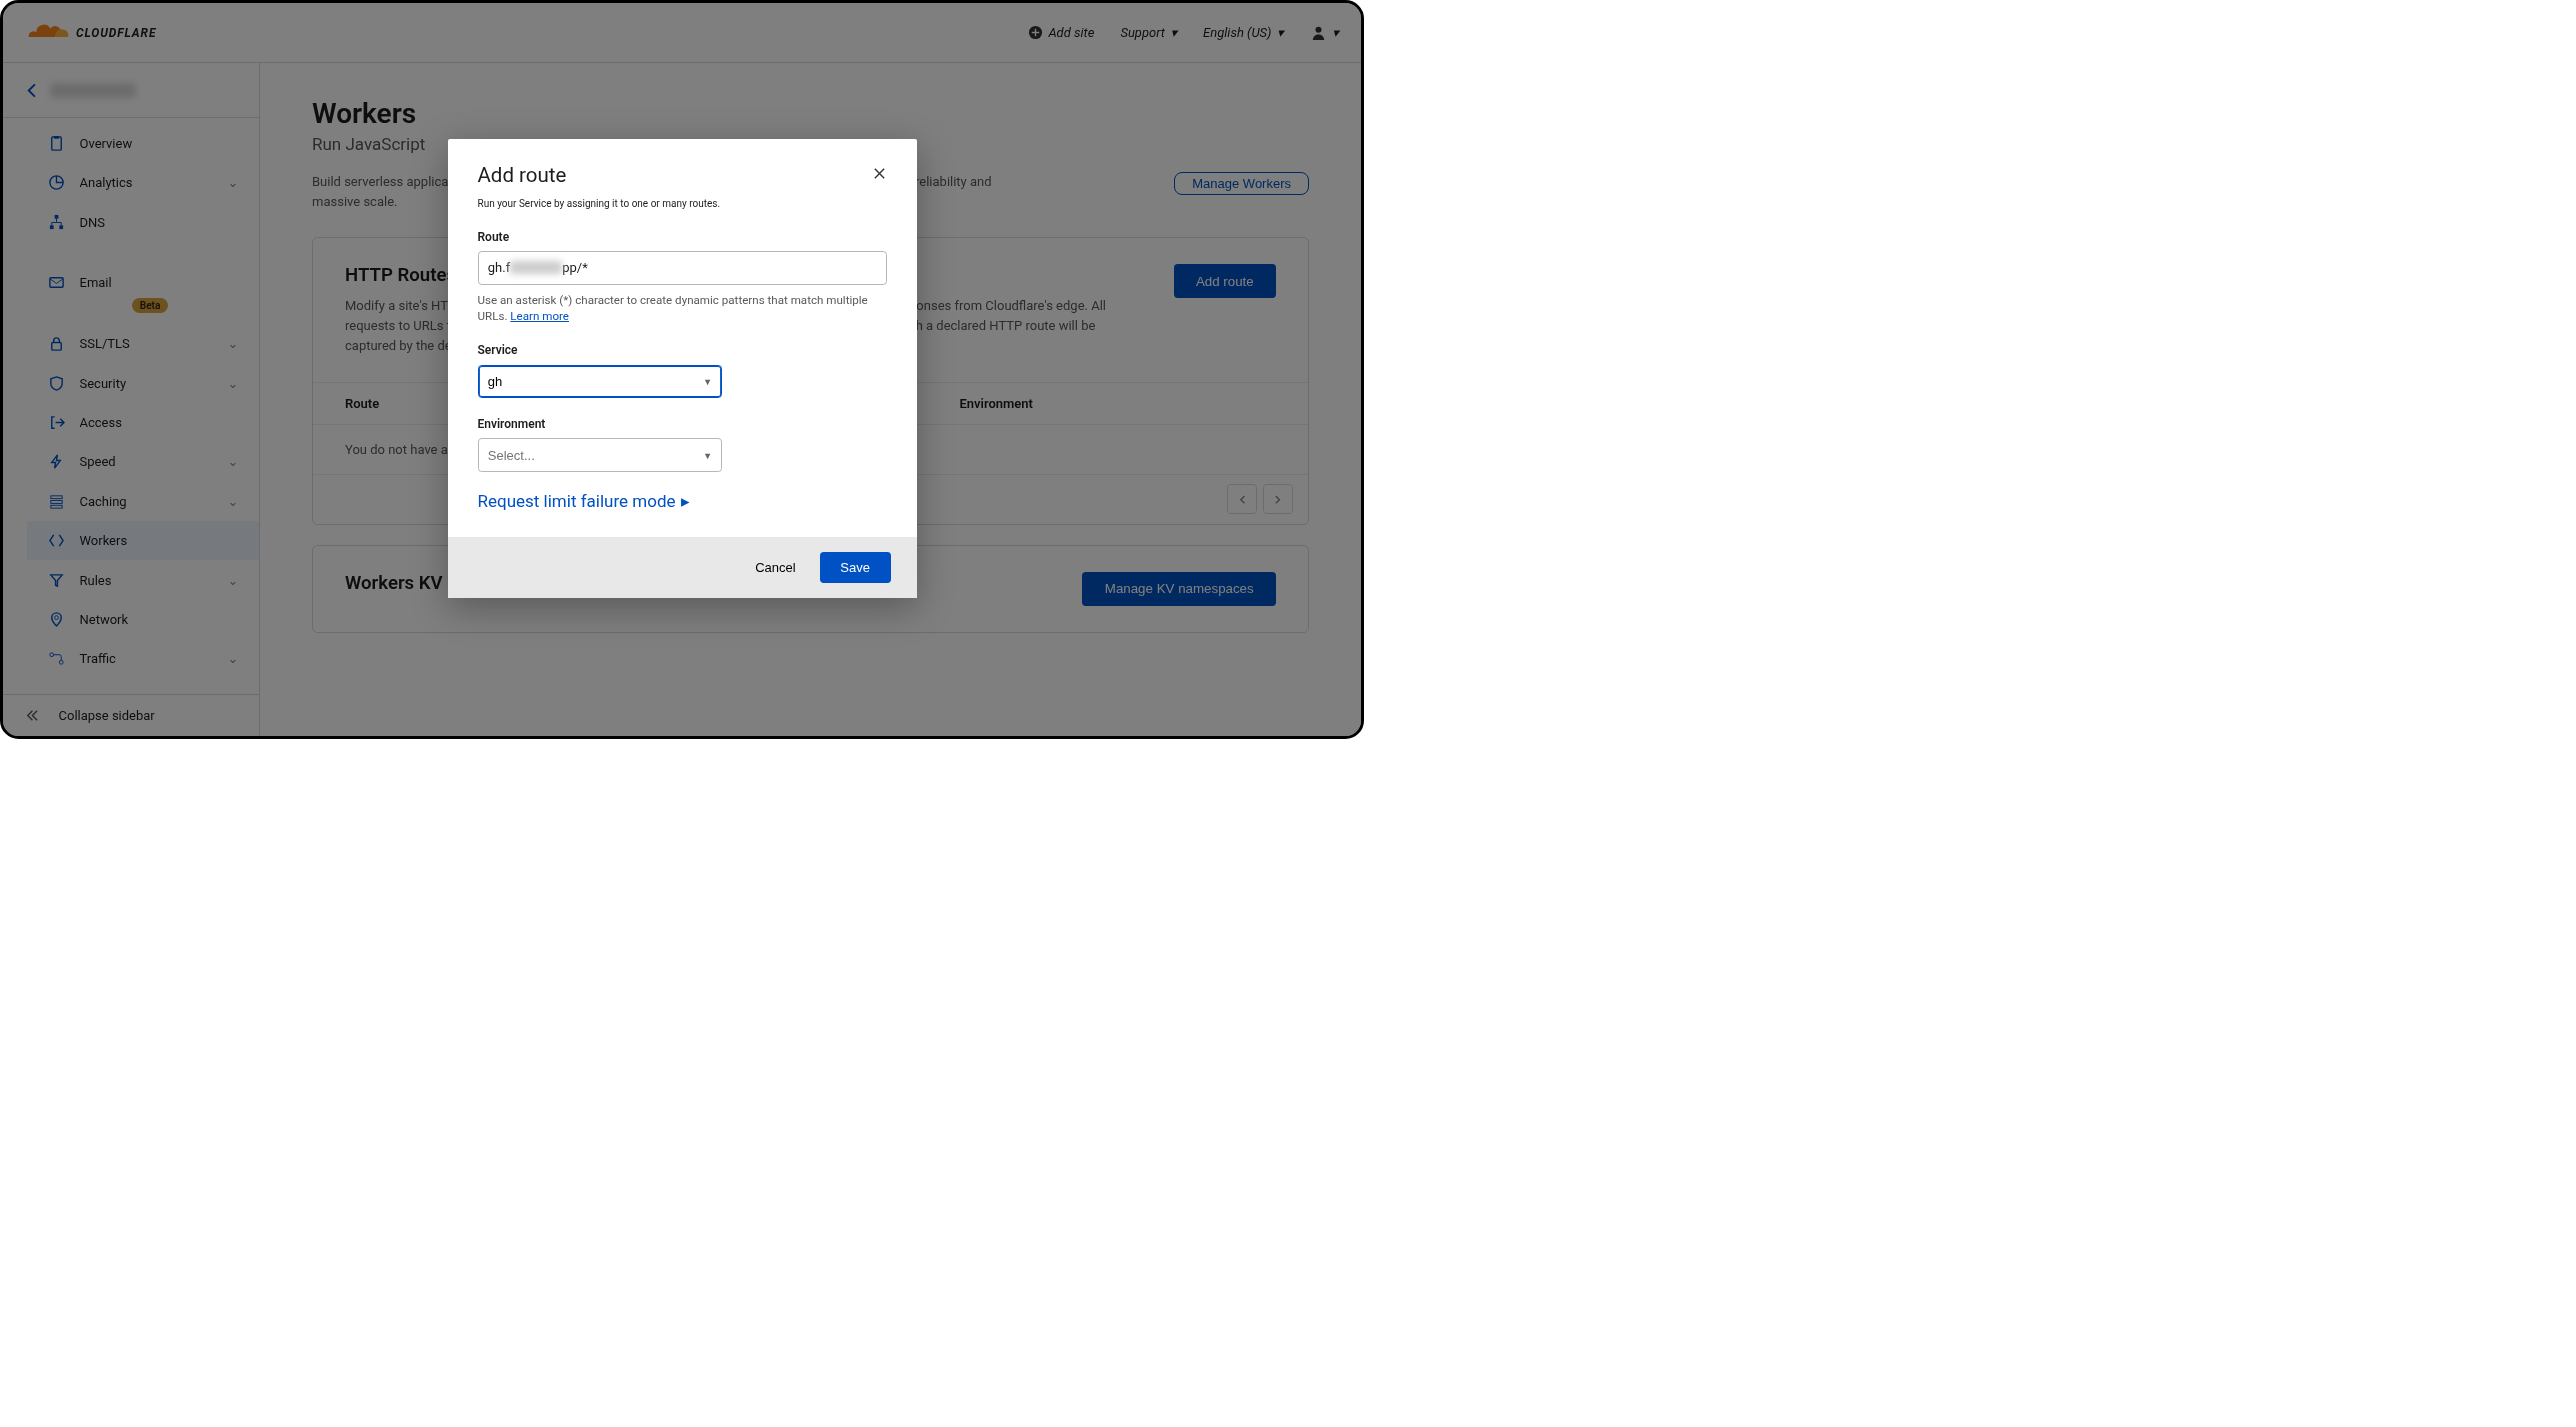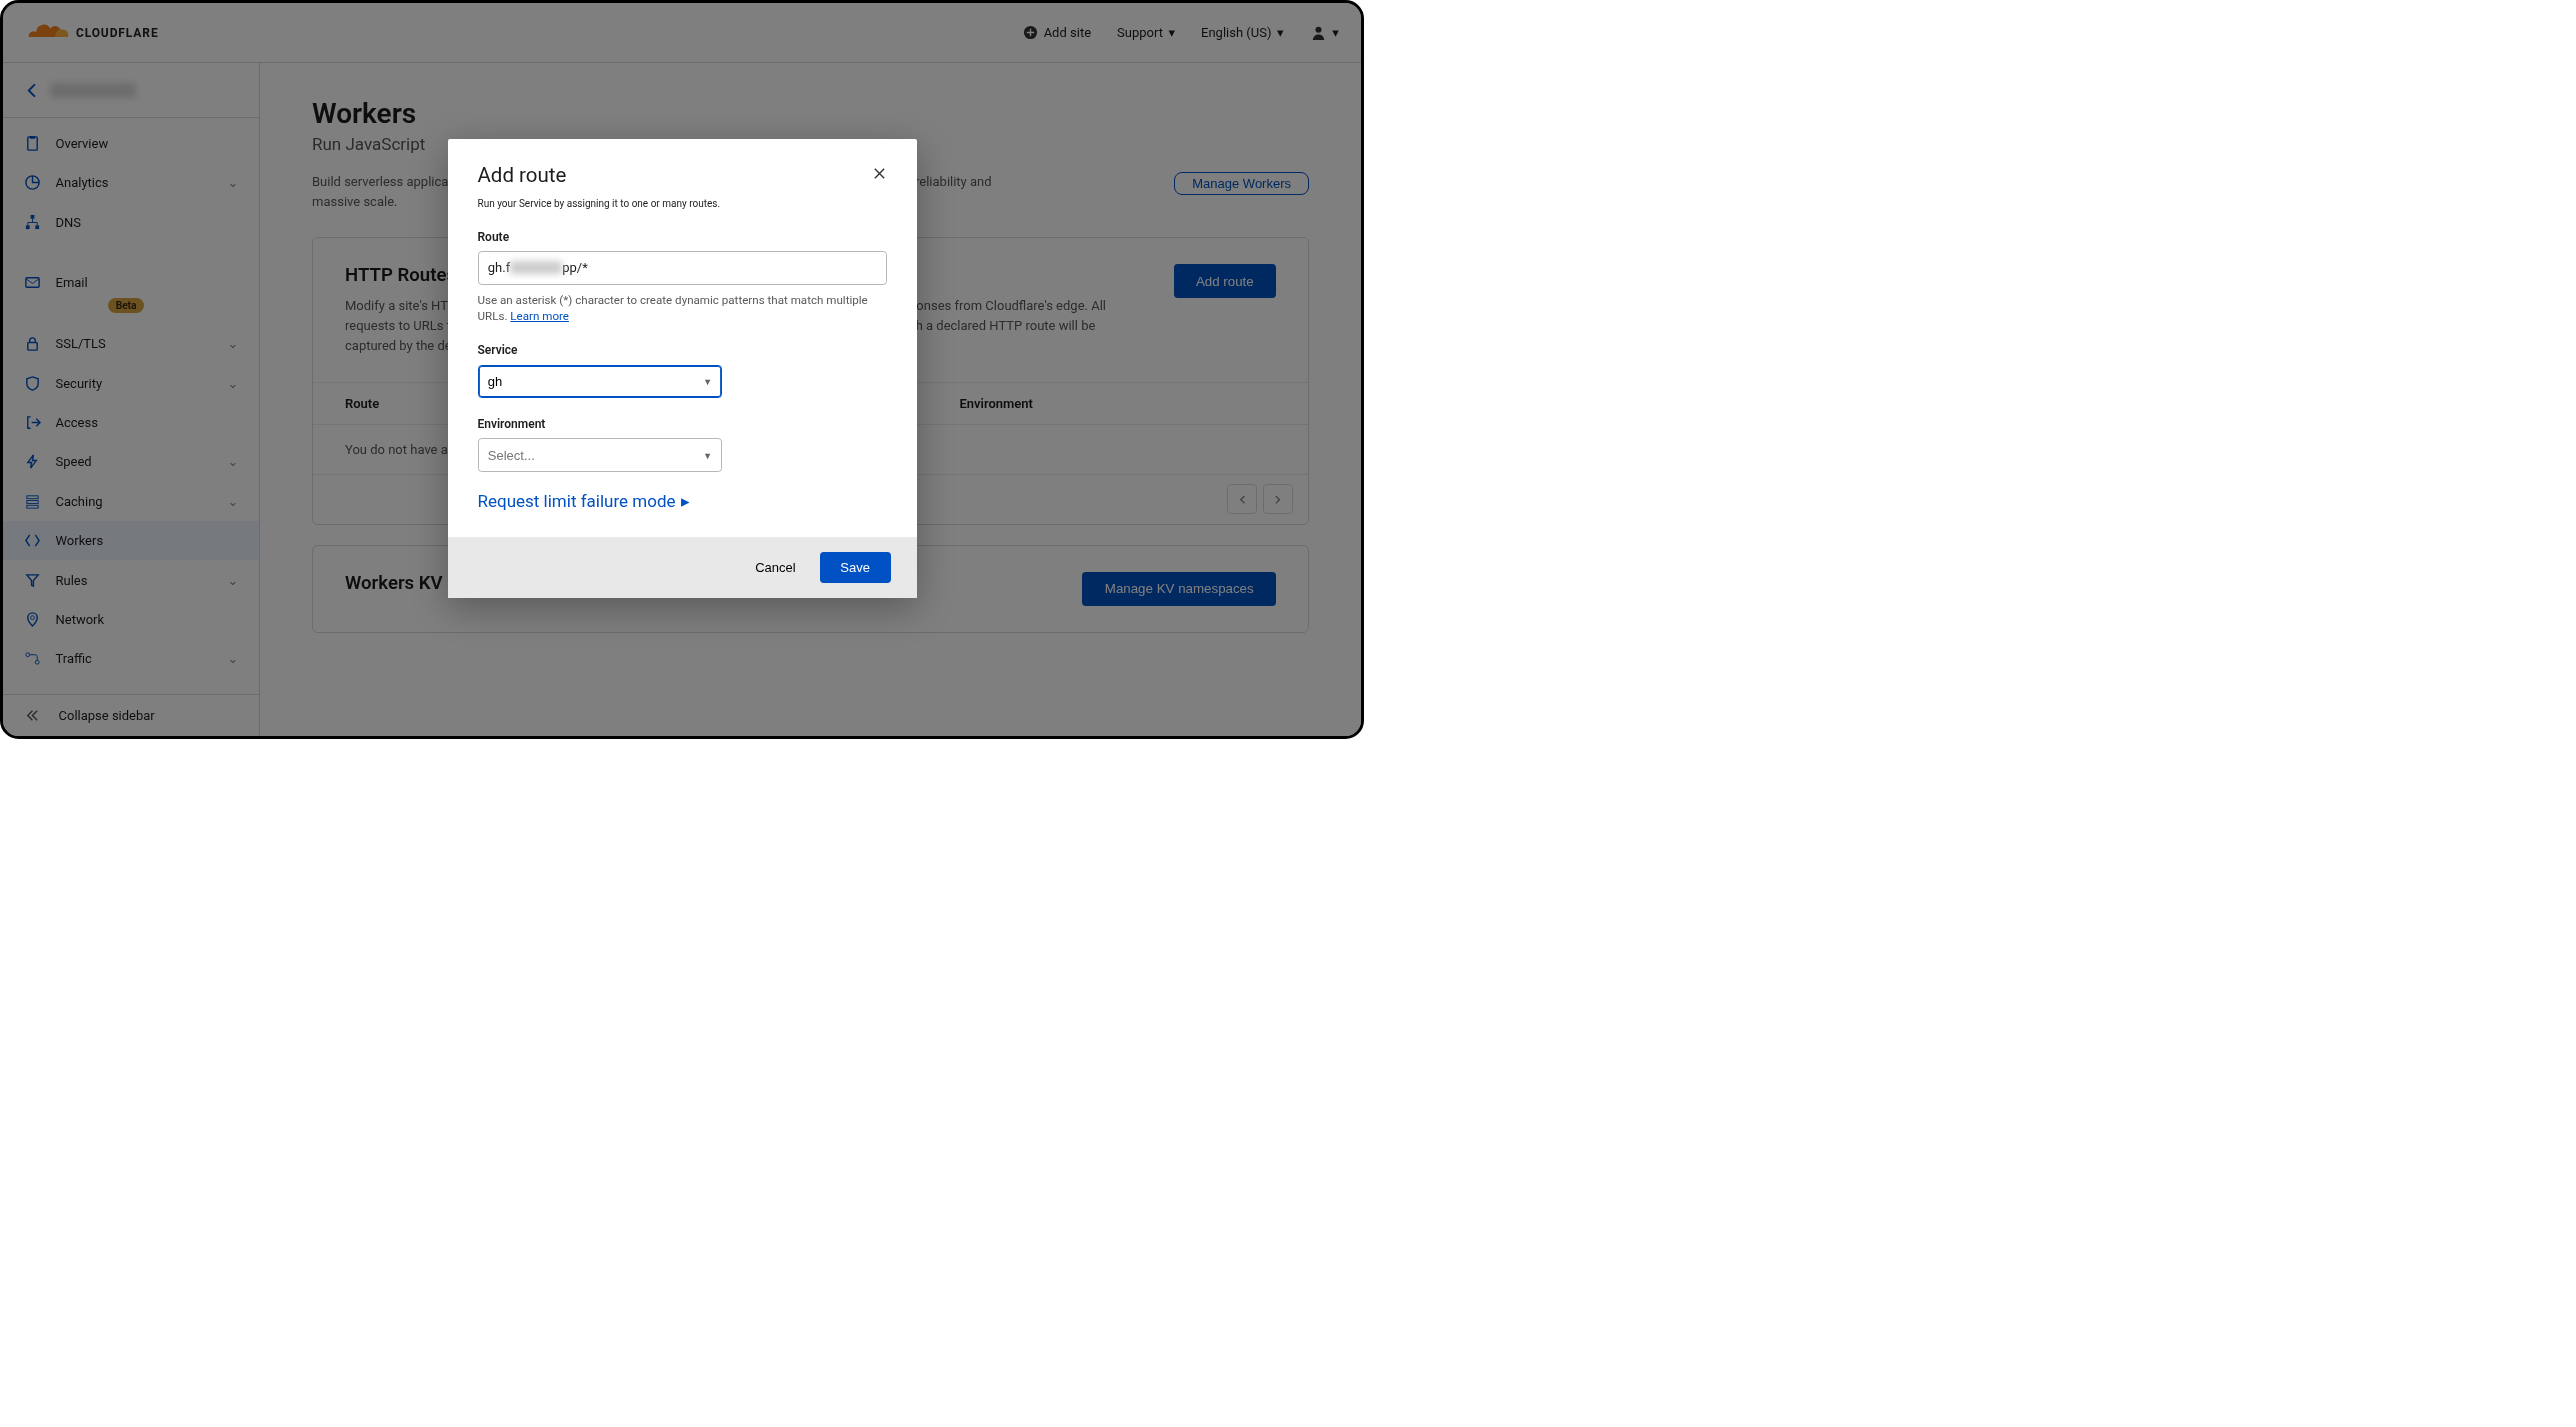--- a/index.html
+++ b/index.html
@@ -8,40 +8,40 @@
       font-size: 13px;
       color: #1d1d1d;
       background: #fff;
       overflow: hidden;
     }
     .app-wrapper { position: relative; width: 1364px; height: 739px; border: 3.7px solid #000; border-radius: 18.6px; overflow: hidden; }
 
     
     .header {
       display: flex; align-items: center; justify-content: space-between;
-      padding: 0 22.3px; height: 60px; border-bottom: 0.9px solid #d9d9d9;
+      padding: 0 22.3px; height: 60px; border-bottom: 0.9px solid #d9d9d9; font-style: italic;
     }
     .logo { display: flex; align-items: center; gap: 5.6px; }
     .logo-mark { width: 45px; height: 20.5px; position: relative; }
     .logo-text { font-size: 12px; font-weight: 700; letter-spacing: 0.9px; color: #222; }
     .header-right { display: flex; align-items: center; gap: 26px; }
     .header-item { display: flex; align-items: center; gap: 5.6px; cursor: pointer; }
 
     
     .layout { display: flex; height: calc(100% - 60px); }
     .sidebar {
       width: 257px; border-right: 0.9px solid #d9d9d9;
       display: flex; flex-direction: column; position: relative;
     }
     .site-selector {
       display: flex; align-items: center; gap: 9.3px; padding: 18.6px 20.5px;
       border-bottom: 0.9px solid #d9d9d9; cursor: pointer;
     }
     .redacted { background: #d9d9d9; filter: blur(3.7px); border-radius: 3.7px; height: 15px; width: 86px; }
-    .nav { flex: 1; overflow: auto; padding-top: 5.6px; }
+    .nav { flex: 1; overflow: auto; padding-top: 5.6px; padding-left: 24px; }
     .nav-item {
       display: flex; align-items: center; padding: 11.2px 20.5px; gap: 15px;
       cursor: pointer; color: #1d1d1d;
     }
     .nav-item.active { background: #ecf4ff; }
     .nav-item .chev { margin-left: auto; opacity: .55; }
     .badge-beta { background: #d9a443; color: #36260b; font-size: 10.2px; font-weight: 600; padding: 1.9px 7.4px; border-radius: 9.3px; margin-left: 5.6px; margin-top: 45px; }
     .collapse { border-top: 0.9px solid #d9d9d9; padding: 13px 20.5px; display: flex; gap: 20px; cursor: pointer; }
 
     .nav-icon { width: 17px; height: 17px; color: #0051c3; flex-shrink:0; }

